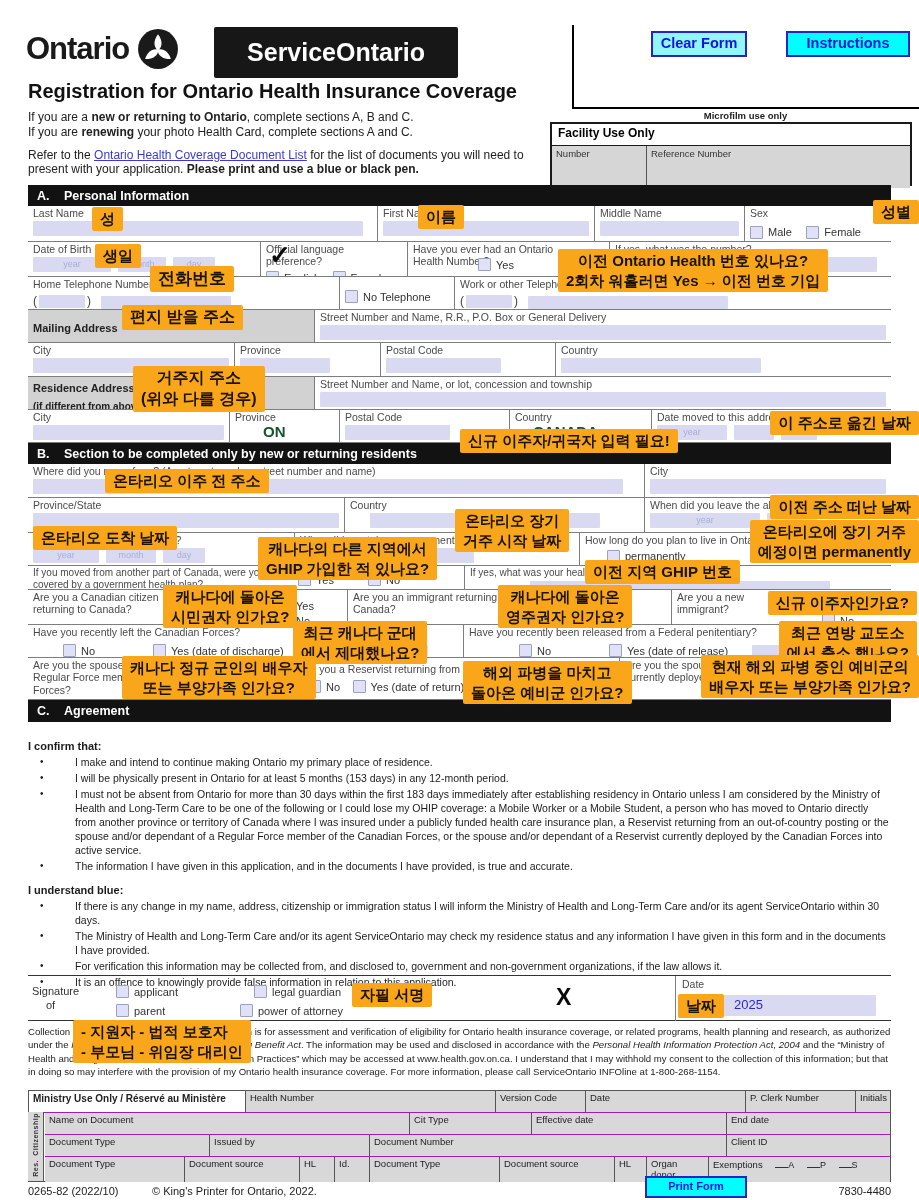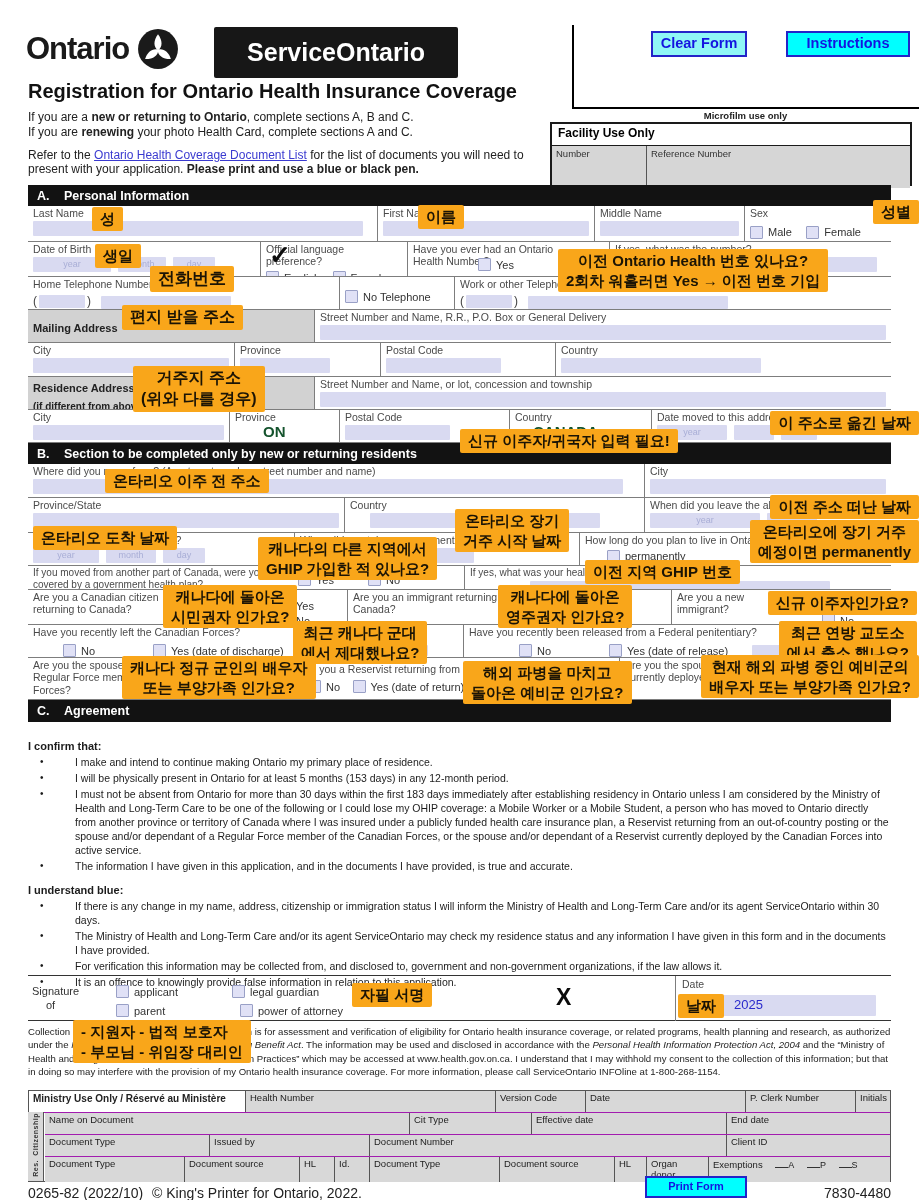--- a/index.html
+++ b/index.html
@@ -61,21 +61,21 @@
   .mrow { display:flex; border-bottom:1px solid #a21caf; box-sizing:border-box; }
   .mcell { background:#d8d8d8; border-right:1px solid #555; font-size:9.5px; color:#222; padding:1px 4px; box-sizing:border-box; overflow:hidden; }
   .mcell.w { background:#fff; font-weight:bold; font-size:10px; line-height:1.05; padding-top:3px; }
   .mcell.last { border-right:none; }
   .vstrip { position:absolute; width:16px; background:#d8d8d8; border-right:1px solid #555; box-sizing:border-box;
             display:flex; align-items:center; justify-content:center; }
   .vtext { writing-mode:vertical-rl; transform:rotate(180deg); font-size:7px; font-weight:bold; color:#333; letter-spacing:0.5px; }
   .ul14 { display:inline-block; width:13px; border-bottom:1px solid #333; height:9px; margin-left:10px; }
   .exl { font-size:9px; color:#222; }
   
-  .foot { position:absolute; font-size:14px; color:#222; }
+  .foot { position:absolute; font-size:11px; color:#222; }
   
   .ann { position:absolute; background:#f9a61a; color:#1b1405; font-weight:bold; text-align:center;
          padding:2px 8px; font-size:15px; line-height:1.3; white-space:pre-line; border-radius:2px; z-index:50; }
   .ann.left { text-align:left; }
 </style>
 </head>
 <body>
 
 <div class="page">
 
@@ -414,21 +414,21 @@
       <li>The Ministry of Health and Long-Term Care and/or its agent ServiceOntario may check my residence status and any information I have given in this form and in the documents I have provided.</li>
       <li>For verification this information may be collected from, and disclosed to, government and non-government organizations, if the law allows it.</li>
       <li>It is an offence to knowingly provide false information in relation to this application.</li>
     </ul>
   </div>
 
   <div class="sig">
     <span class="lab abs" style="left:4px;top:9px;">Signature</span>
     <span class="lab abs" style="left:18px;top:23px;">of</span>
     <span class="cbw abs" style="left:88px;top:6px;"><span class="cb"></span><span class="cbl">applicant</span></span>
-    <span class="cbw abs" style="left:204px;top:6px;"><span class="cb"></span><span class="cbl">legal guardian</span></span>
+    <span class="cbw abs" style="left:226px;top:6px;"><span class="cb"></span><span class="cbl">legal guardian</span></span>
     <span class="cbw abs" style="left:88px;top:25px;"><span class="cb"></span><span class="cbl">parent</span></span>
     <span class="cbw abs" style="left:212px;top:25px;"><span class="cb"></span><span class="cbl">power of attorney</span></span>
     <span class="xmark abs" style="left:528px;top:8px;">X</span>
     <div class="abs" style="left:647px;top:0;width:0;height:45px;border-left:1px solid #7d7d7d;"></div>
     <span class="fl abs" style="left:654px;top:2px;">Date</span>
     <div class="inp abs" style="left:652px;top:17px;width:196px;height:21px;">
       <span class="dateval">2025</span>
     </div>
   </div>
 

